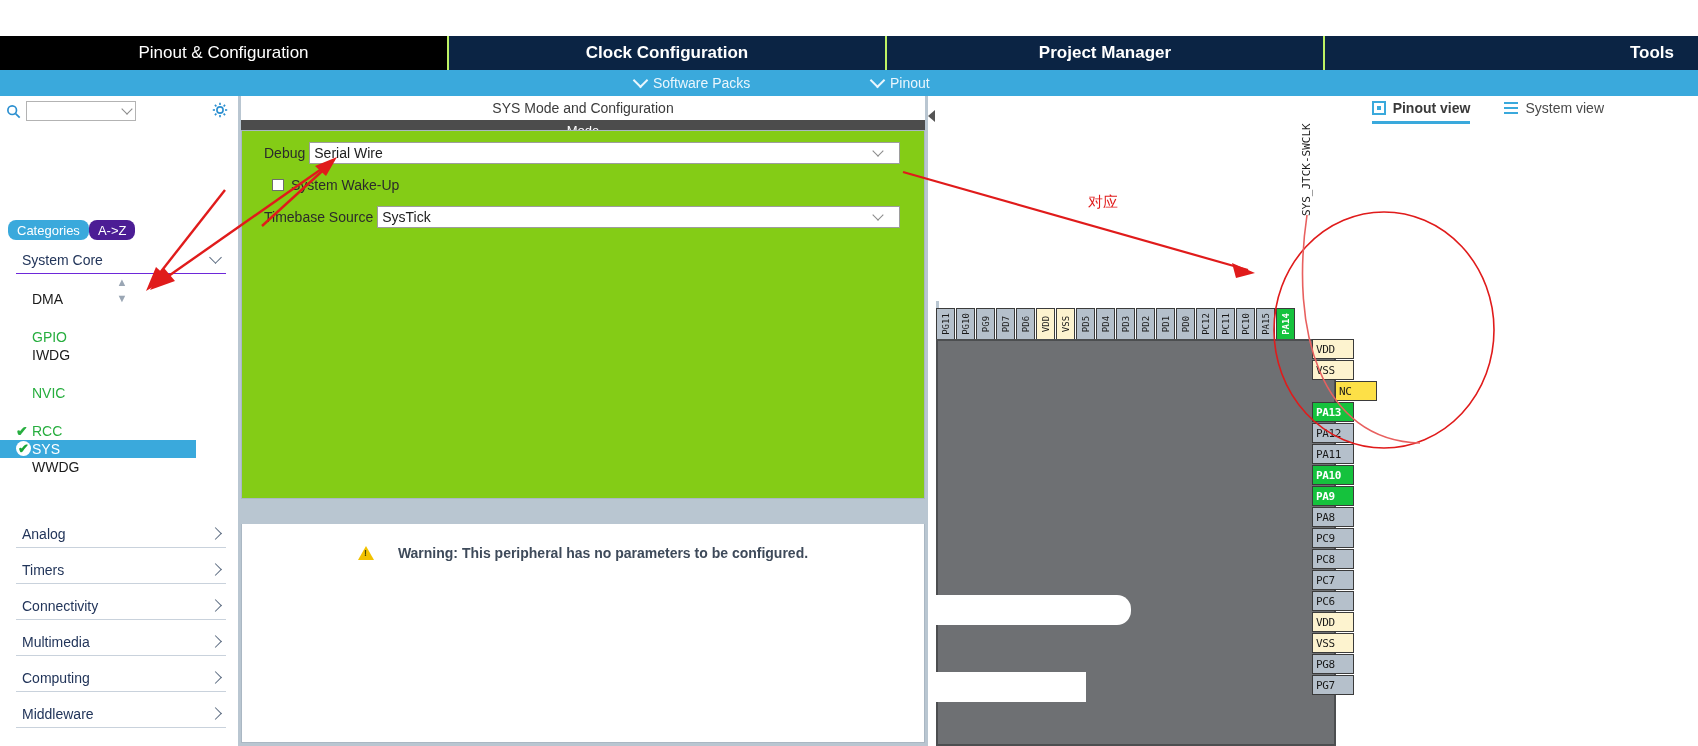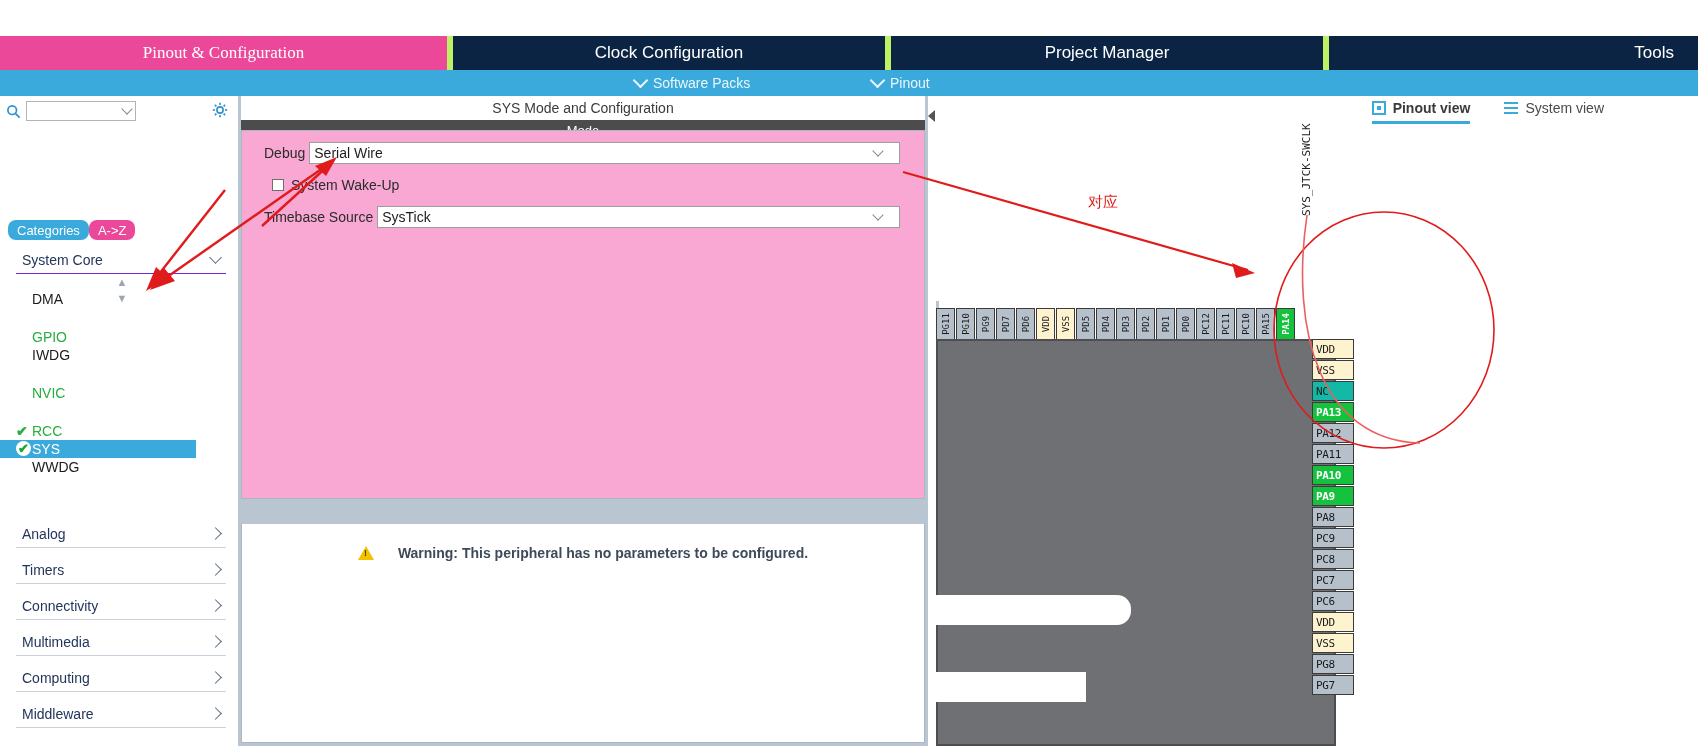--- a/index.html
+++ b/index.html
@@ -44,25 +44,25 @@
 
   
   .tabbar{
     position:absolute;left:0;top:36px;width:1698px;height:34px;
     background:#3aa9dc;display:flex;
   }
   .tab{
     height:34px;display:flex;align-items:center;justify-content:center;
     color:#ffffff;font-size:17px;white-space:nowrap;
   }
-  .tab.t1{width:447px;background:#ec4899;font-family:Liberation Serif, serif;}
+  .tab.t1{width:447px;background:#000000;}
   .tab.t2{width:438px;background:#0b2444;}
   .tab.t3{width:438px;background:#0b2444;}
   .tab.t4{width:375px;background:#0b2444;justify-content:flex-end;padding-right:24px;box-sizing:border-box;}
-  .tab.t2,.tab.t3,.tab.t4{border-left:6px solid #bef264;box-sizing:border-box;}
+  .tab.t2,.tab.t3,.tab.t4{border-left:2px solid #bef264;box-sizing:border-box;font-weight:bold;}
 
   
   .subbar{
     position:absolute;left:0;top:70px;width:1698px;height:26px;
     background:#3aa9dc;display:flex;align-items:center;
   }
   .subitem{
     color:#eaf6fd;font-size:14px;display:flex;align-items:center;gap:7px;
     white-space:nowrap;
   }
@@ -98,21 +98,21 @@
     transform:rotate(-45deg);position:relative;top:-2px;
   }
   .gear{position:absolute;left:212px;top:6px;color:#2b8fd0;font-size:16px;line-height:1;}
 
   .cat-tabs{position:absolute;left:8px;top:124px;display:flex;height:20px;}
   .cat-tab{
     display:flex;align-items:center;justify-content:center;
     font-size:13px;color:#ffffff;padding:0 9px;height:20px;box-sizing:border-box;border-radius:8px;
   }
   .cat-tab.sel{background:#3aa9dc;}
-  .cat-tab.unsel{background:#ec4899;}
+  .cat-tab.unsel{background:#4c1d95;}
 
   .tree{position:absolute;left:16px;top:150px;width:210px;}
   .group-hdr{
     display:flex;align-items:center;justify-content:space-between;
     height:28px;border-bottom:1px solid #c9d2dc;color:#22355a;font-size:14px;
     padding:0 6px 0 6px;box-sizing:border-box;
   }
   .group-hdr.first{border-bottom:1px solid #6d28d9;align-items:center;}
   .chev-right{
     display:inline-block;width:8px;height:8px;
@@ -159,21 +159,21 @@
   .card-title{
     height:24px;line-height:24px;text-align:center;color:#3b3b3b;font-size:14px;
     background:#ffffff;
   }
   .band{
     height:21px;line-height:21px;text-align:center;color:#ffffff;font-size:13px;
     background:#4c4c4c;
   }
   .mode-card{top:0;height:420px;border:none;background:transparent;}
   .mode-inner{
-    position:absolute;left:0;top:34px;width:684px;height:369px;background:#f9a8d4;
+    position:absolute;left:0;top:34px;width:684px;height:369px;background:#84cc16;
     border:1px solid #aab7c3;box-sizing:border-box;
   }
   .row{display:flex;align-items:center;height:24px;margin-top:10px;padding-left:22px;}
   .row-lbl{font-size:14px;color:#2b2b2b;white-space:nowrap;margin-right:4px;}
   .combo{
     flex:1;height:22px;border:1px solid #9d9d9d;background:#fff;
     display:flex;align-items:center;justify-content:space-between;
     padding:0 17px 0 4px;font-size:14px;color:#1c1c1c;box-sizing:border-box;
     margin-right:24px;
   }
@@ -273,21 +273,21 @@
   
   .pins-right{position:absolute;left:376px;top:243px;}
   .pright{
     width:42px;height:20px;margin-bottom:1px;border:1px solid #3b3b3b;box-sizing:border-box;
     background:#b5c0cb;display:flex;align-items:center;padding-left:3px;position:relative;
   }
   .pright span{
     font-size:11px;font-family:"DejaVu Sans Mono", monospace;color:#1a1a1a;letter-spacing:-0.4px;
   }
   .pright.vdd,.pright.vss{background:#fdf3cf;}
-  .pright.nc{background:#14b8a6;}
+  .pright.nc{background:#fde047;margin-left:23px;}
   .pright.green{background:#15c23d;}
   .pright.green span{color:#ffffff;font-weight:bold;}
   .pin-sig{
     position:absolute;left:48px;top:3px;font-size:12px;color:#1a1a1a;
     font-family:"DejaVu Sans Mono", monospace;white-space:nowrap;
   }
 
   .vlabel-swclk{
     position:absolute;left:364px;top:120px;
     transform-origin:left top;transform:rotate(-90deg);

